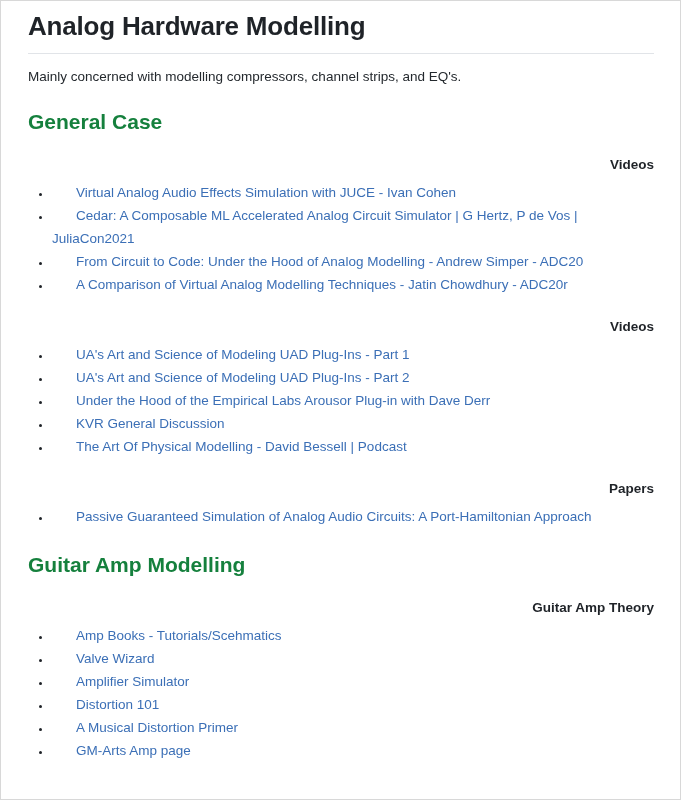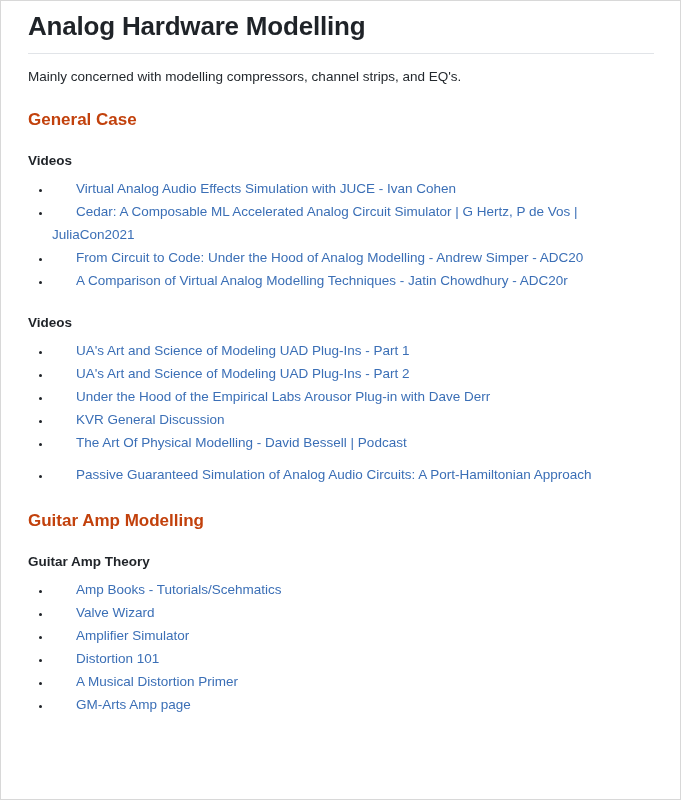--- a/index.html
+++ b/index.html
@@ -24,29 +24,30 @@
     border-bottom: 1px solid #e1e4e8;
   }
   p.intro {
     margin-top: 14px;
     font-size: 13.5px;
     line-height: 17px;
     color: #24292e;
   }
   h2.section-heading {
     margin-top: 25px;
-    font-size: 17px;
+    font-size: 21px;
     font-weight: 700;
-    color: #c2410c;
+    color: #15803d;
   }
   h4.group-heading {
     margin-top: 23px;
     font-size: 13.5px;
     font-weight: 700;
     color: #1f2328;
+    text-align: right;
   }
   ul.link-list {
     margin-top: 9px;
     margin-bottom: 4px;
     padding-left: 24px;
     list-style: disc outside;
   }
   ul.link-list li {
     font-size: 13.5px;
     line-height: 23px;
@@ -79,20 +80,21 @@
         <li><a class="doc-link" href="#">A Comparison of Virtual Analog Modelling Techniques - Jatin Chowdhury - ADC20r</a></li>
       </ul>
       <h4 class="group-heading">Videos</h4>
       <ul class="link-list">
         <li><a class="doc-link" href="#">UA's Art and Science of Modeling UAD Plug-Ins - Part 1</a></li>
         <li><a class="doc-link" href="#">UA's Art and Science of Modeling UAD Plug-Ins - Part 2</a></li>
         <li><a class="doc-link" href="#">Under the Hood of the Empirical Labs Arousor Plug-in with Dave Derr</a></li>
         <li><a class="doc-link" href="#">KVR General Discussion</a></li>
         <li><a class="doc-link" href="#">The Art Of Physical Modelling - David Bessell | Podcast</a></li>
       </ul>
+      <h4 class="group-heading">Papers</h4>
       <ul class="link-list">
         <li><a class="doc-link" href="#">Passive Guaranteed Simulation of Analog Audio Circuits: A Port-Hamiltonian Approach</a></li>
       </ul>
       <h2 class="section-heading">Guitar Amp Modelling</h2>
       <h4 class="group-heading">Guitar Amp Theory</h4>
       <ul class="link-list">
         <li><a class="doc-link" href="#">Amp Books - Tutorials/Scehmatics</a></li>
         <li><a class="doc-link" href="#">Valve Wizard</a></li>
         <li><a class="doc-link" href="#">Amplifier Simulator</a></li>
         <li><a class="doc-link" href="#">Distortion 101</a></li>

